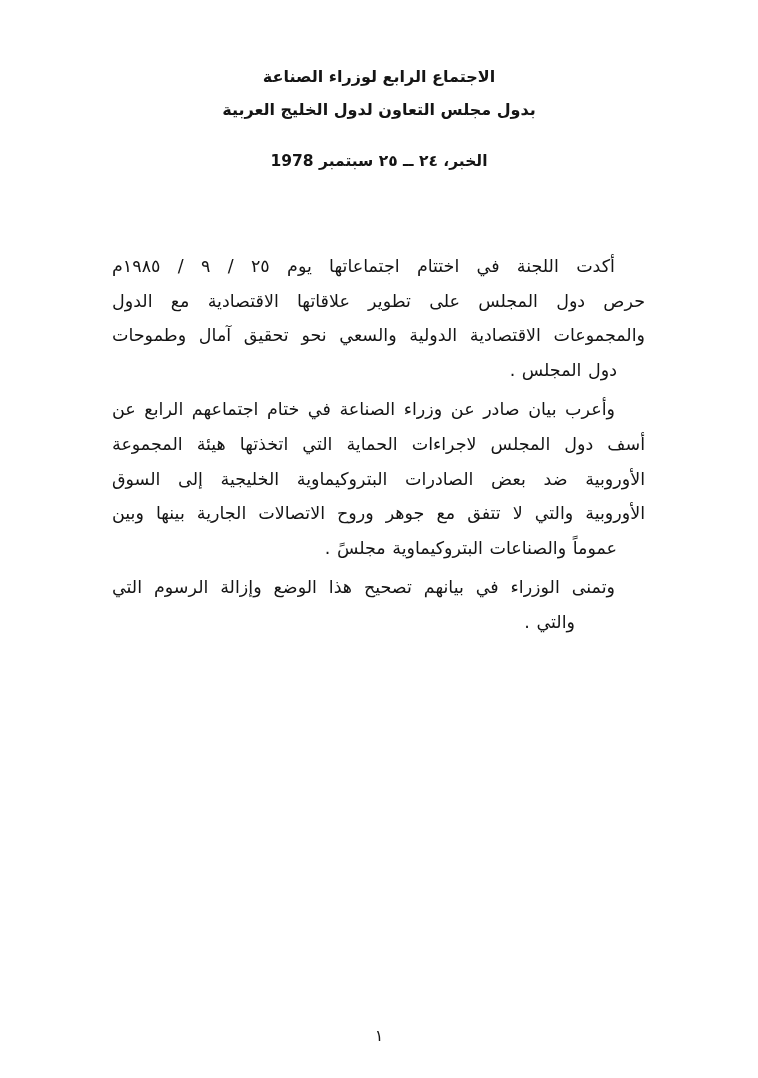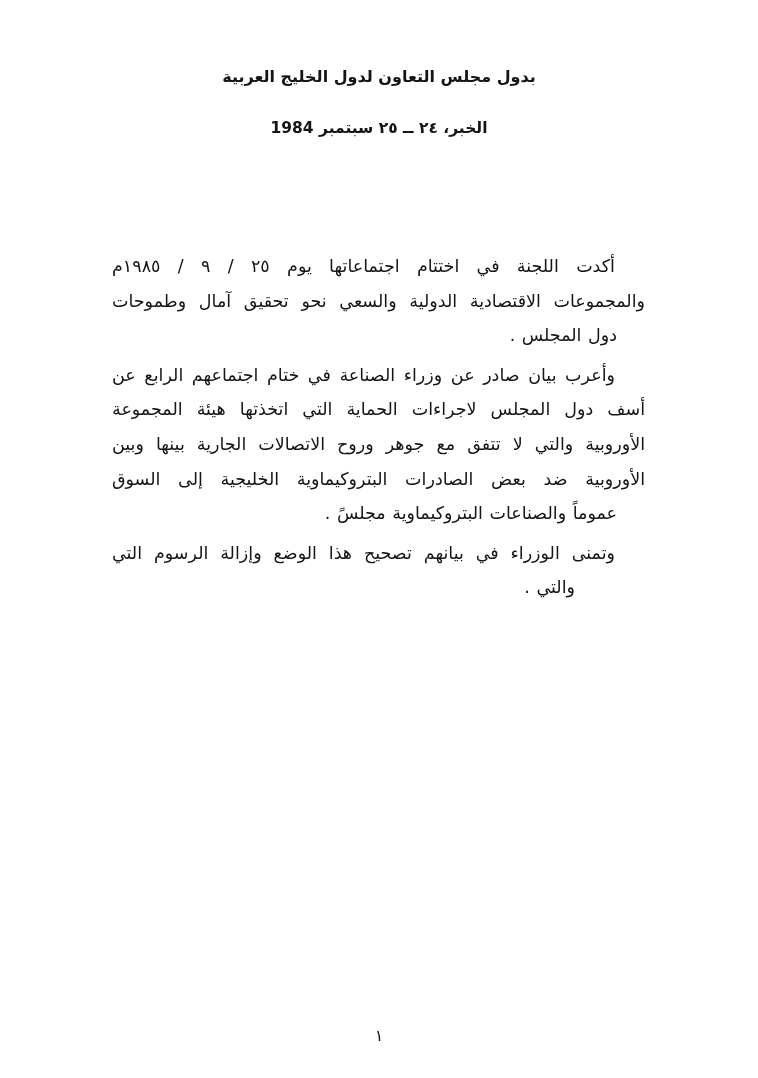--- a/index.html
+++ b/index.html
@@ -80,37 +80,39 @@
     line-height: 24px;
     color: #151515;
   }
 </style>
 </head>
 <body>
 
 <div class="page">
 
   <header class="doc-header">
+    <div class="doc-title">الاجتماع الرابع لوزراء الصناعة</div>
     <div class="doc-title">بدول مجلس التعاون لدول الخليج العربية</div>
-    <div class="date-line">الخبر، ٢٤ ــ ٢٥ سبتمبر 1984</div>
+    <div class="date-line">الخبر، ٢٤ ــ ٢٥ سبتمبر 1978</div>
   </header>
 
   <main class="doc-body">
 
     <p class="para">
       <span class="line first">أكدت اللجنة في اختتام اجتماعاتها يوم ٢٥ / ٩ / ١٩٨٥م</span>
+      <span class="line">حرص دول المجلس على تطوير علاقاتها الاقتصادية مع الدول</span>
       <span class="line">والمجموعات الاقتصادية الدولية والسعي نحو تحقيق آمال وطموحات</span>
       <span class="line last">دول المجلس .</span>
     </p>
 
     <p class="para">
       <span class="line first">وأعرب بيان صادر عن وزراء الصناعة في ختام اجتماعهم الرابع عن</span>
       <span class="line">أسف دول المجلس لاجراءات الحماية التي اتخذتها هيئة المجموعة</span>
+      <span class="line">الأوروبية ضد بعض الصادرات البتروكيماوية الخليجية إلى السوق</span>
       <span class="line">الأوروبية والتي لا تتفق مع جوهر وروح الاتصالات الجارية بينها وبين</span>
-      <span class="line">الأوروبية ضد بعض الصادرات البتروكيماوية الخليجية إلى السوق</span>
       <span class="line last">عموماً والصناعات البتروكيماوية مجلسً .</span>
     </p>
 
     <p class="para">
       <span class="line first">وتمنى الوزراء في بيانهم تصحيح هذا الوضع وإزالة الرسوم التي</span>
       <span class="line last deep">والتي .</span>
     </p>
 
   </main>
 

